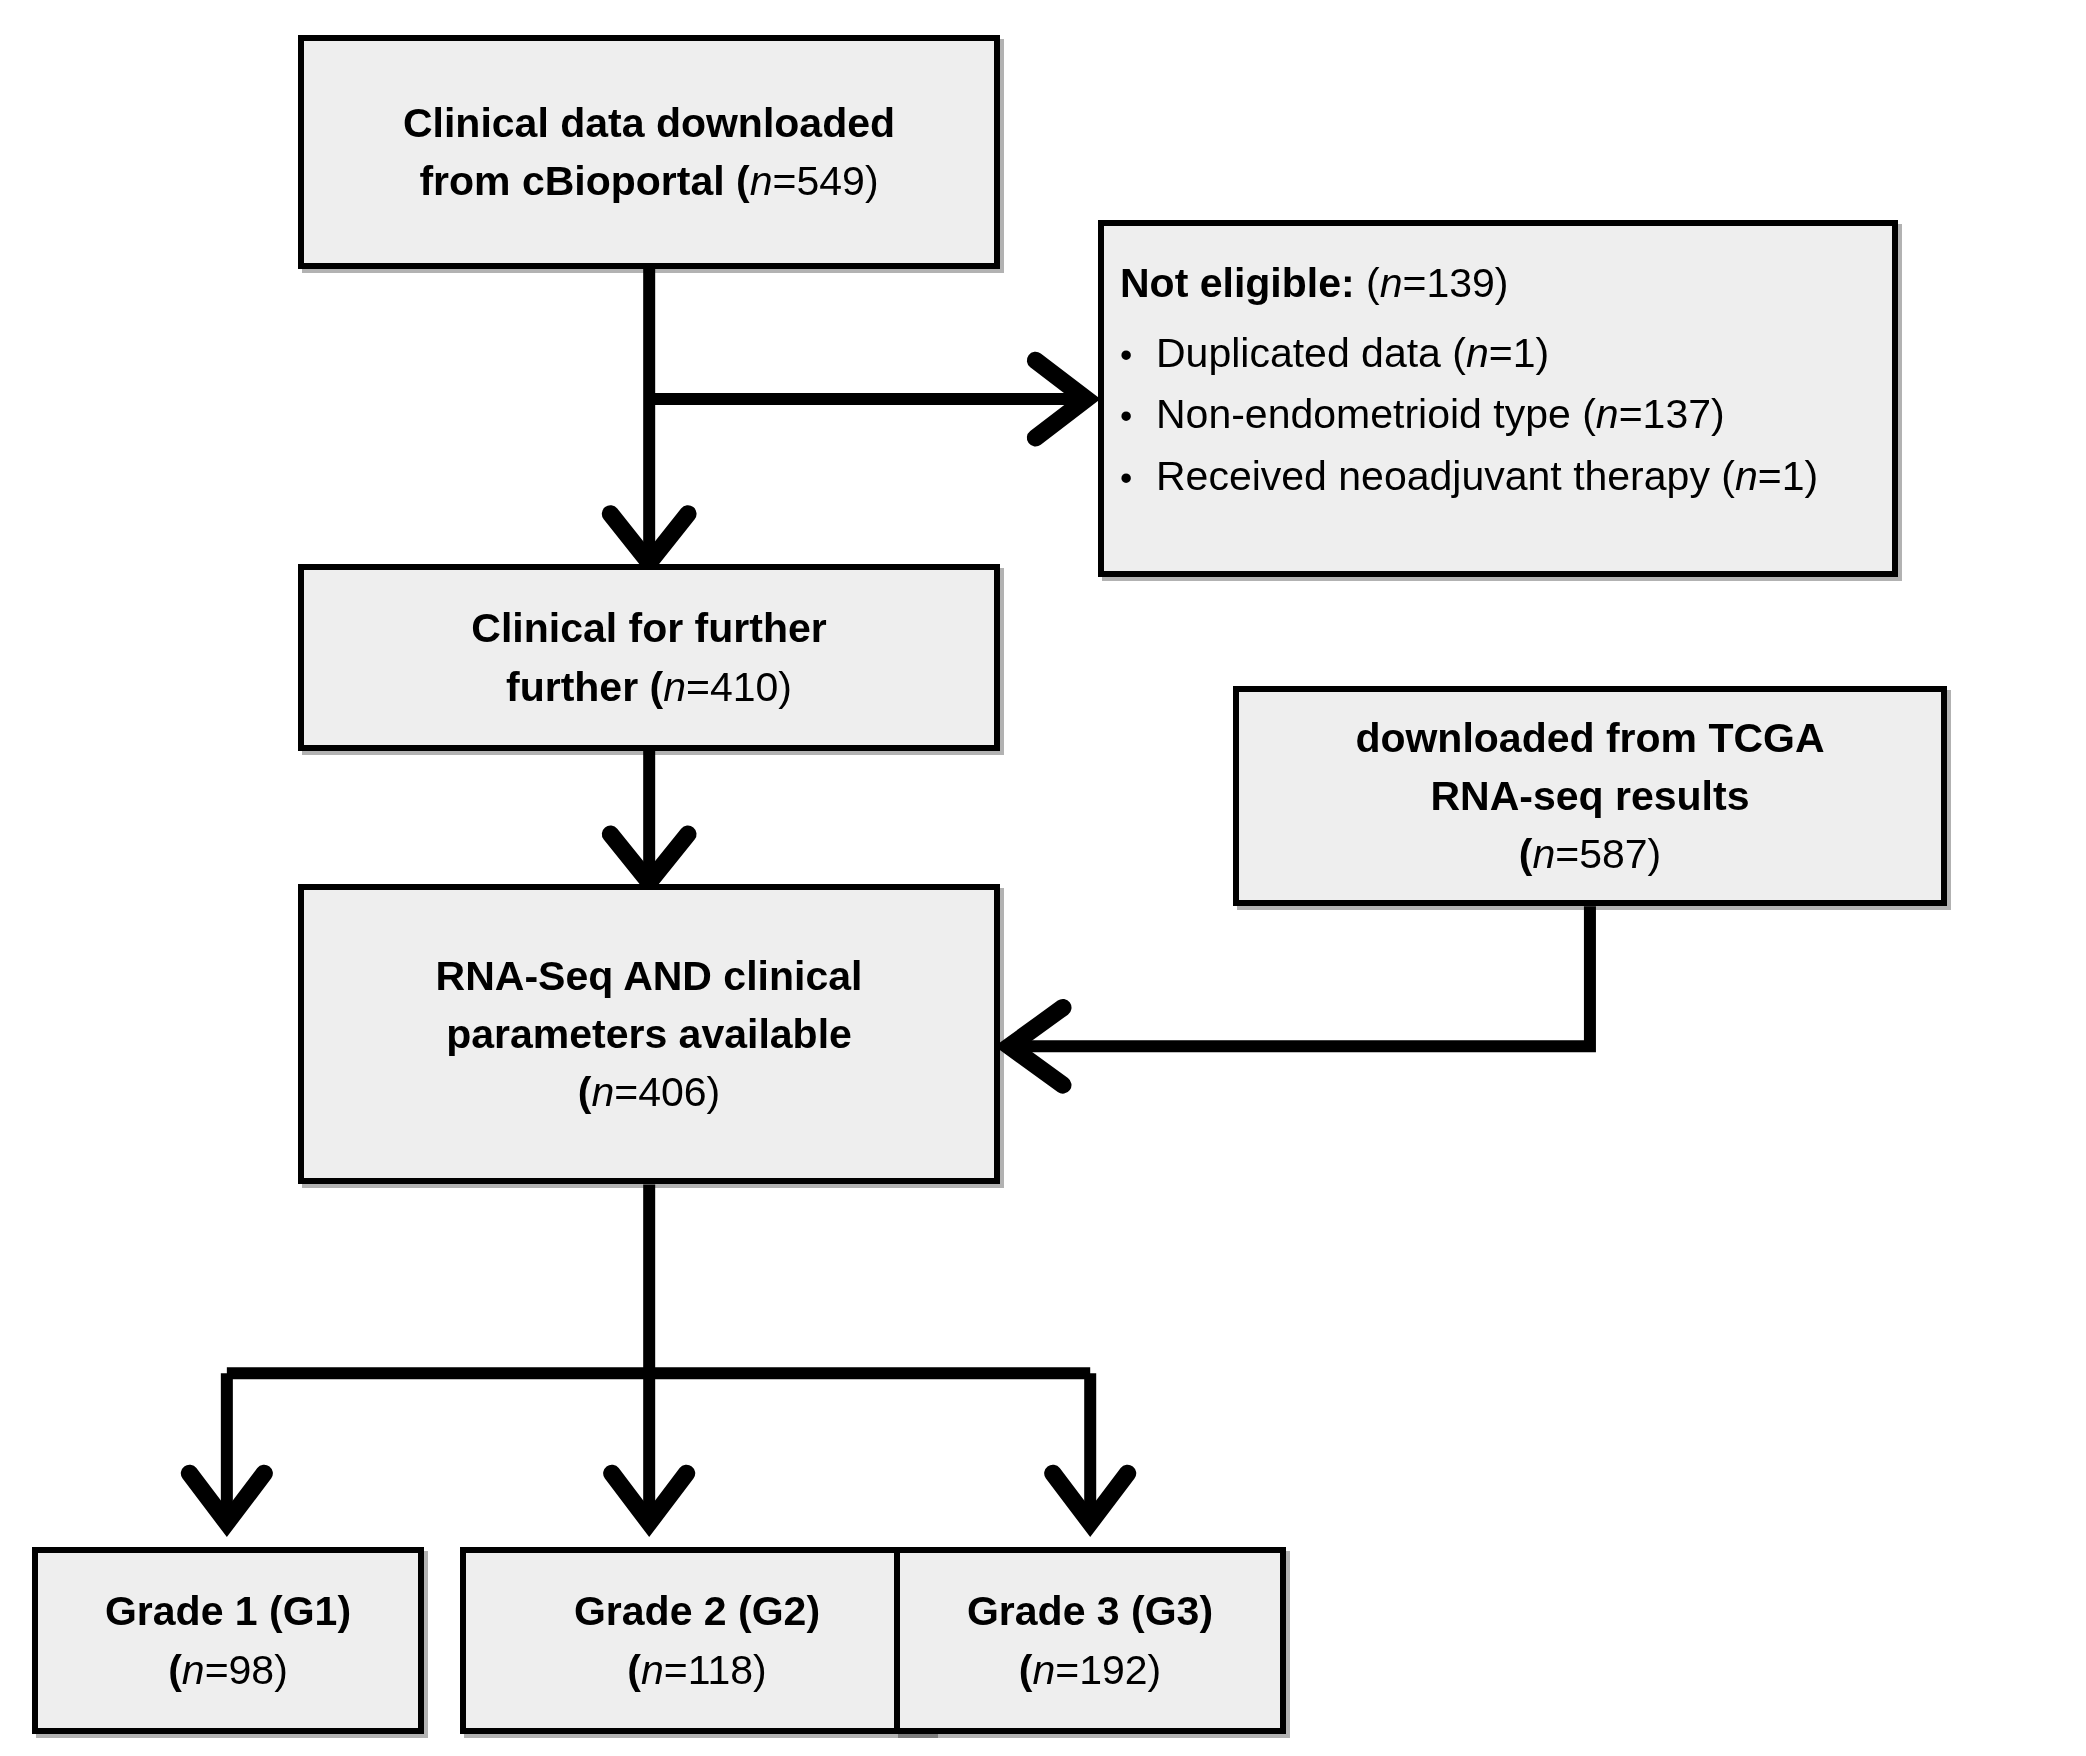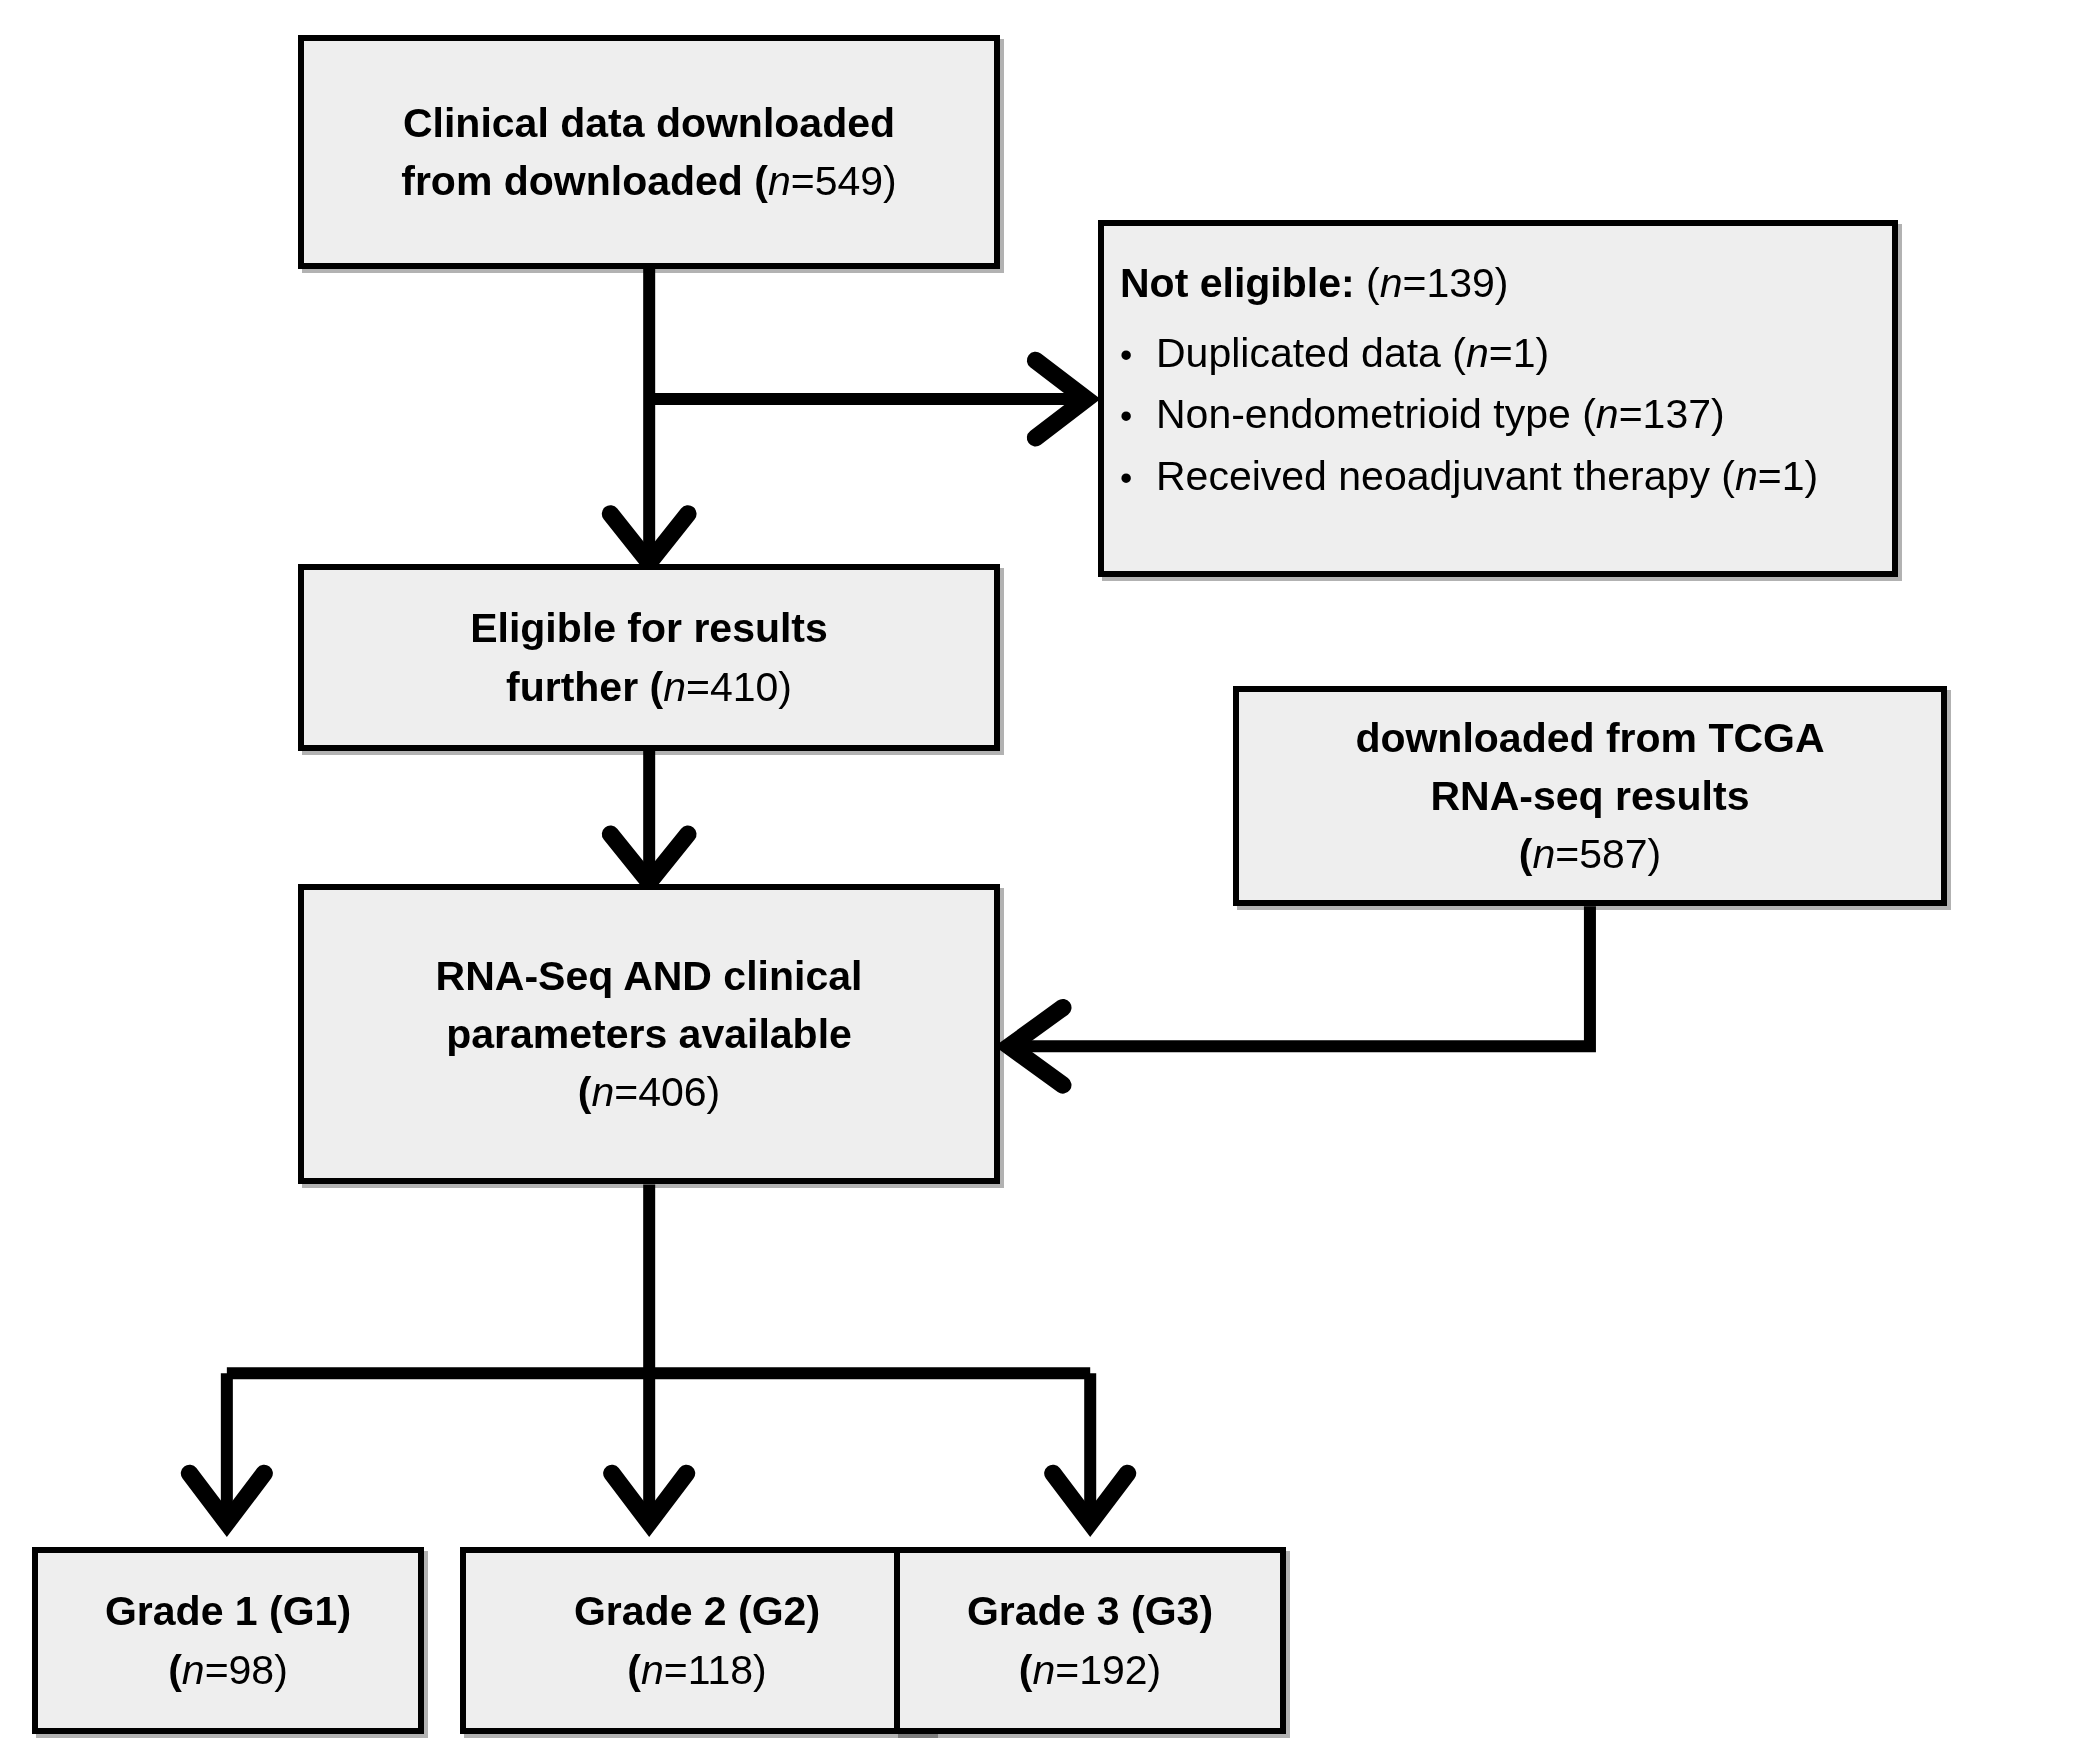--- a/index.html
+++ b/index.html
@@ -108,21 +108,21 @@
       <polyline points="284,2208 340,2282 396,2208"></polyline>
 
       <polyline points="917,2208 973,2282 1029,2208"></polyline>
 
       <polyline points="1578,2208 1634,2282 1690,2208"></polyline>
     </g>
   </svg>
 
   <div class="node" id="node-source">
     <span class="line b">Clinical data downloaded</span>
-    <span class="line"><b><span>from downloaded (</span></b><span class="ital-n">n</span><span>=549)</span></span>
+    <span class="line"><b><span>from cBioportal (</span></b><span class="ital-n">n</span><span>=549)</span></span>
   </div>
 
   <div class="node" id="node-excluded">
     <span class="line headline"><b><span>Not eligible:</span></b><span> (</span><span class="ital-n">n</span><span>=139)</span></span>
 
     <div class="bullet-row">
       <span class="bullet-dot">•</span>
       <span><span>Duplicated data (</span><span class="ital-n">n</span><span>=1)</span></span>
     </div>
 
@@ -131,21 +131,21 @@
       <span><span>Non-endometrioid type (</span><span class="ital-n">n</span><span>=137)</span></span>
     </div>
 
     <div class="bullet-row">
       <span class="bullet-dot">•</span>
       <span><span>Received neoadjuvant therapy (</span><span class="ital-n">n</span><span>=1)</span></span>
     </div>
   </div>
 
   <div class="node" id="node-eligible">
-    <span class="line b">Eligible for results</span>
+    <span class="line b">Clinical for further</span>
     <span class="line"><b><span>further (</span></b><span class="ital-n">n</span><span>=410)</span></span>
   </div>
 
   <div class="node" id="node-tcga">
     <span class="line b">downloaded from TCGA</span>
     <span class="line b">RNA-seq results</span>
     <span class="line"><b><span>(</span></b><span class="ital-n">n</span><span>=587)</span></span>
   </div>
 
   <div class="node" id="node-combined">

